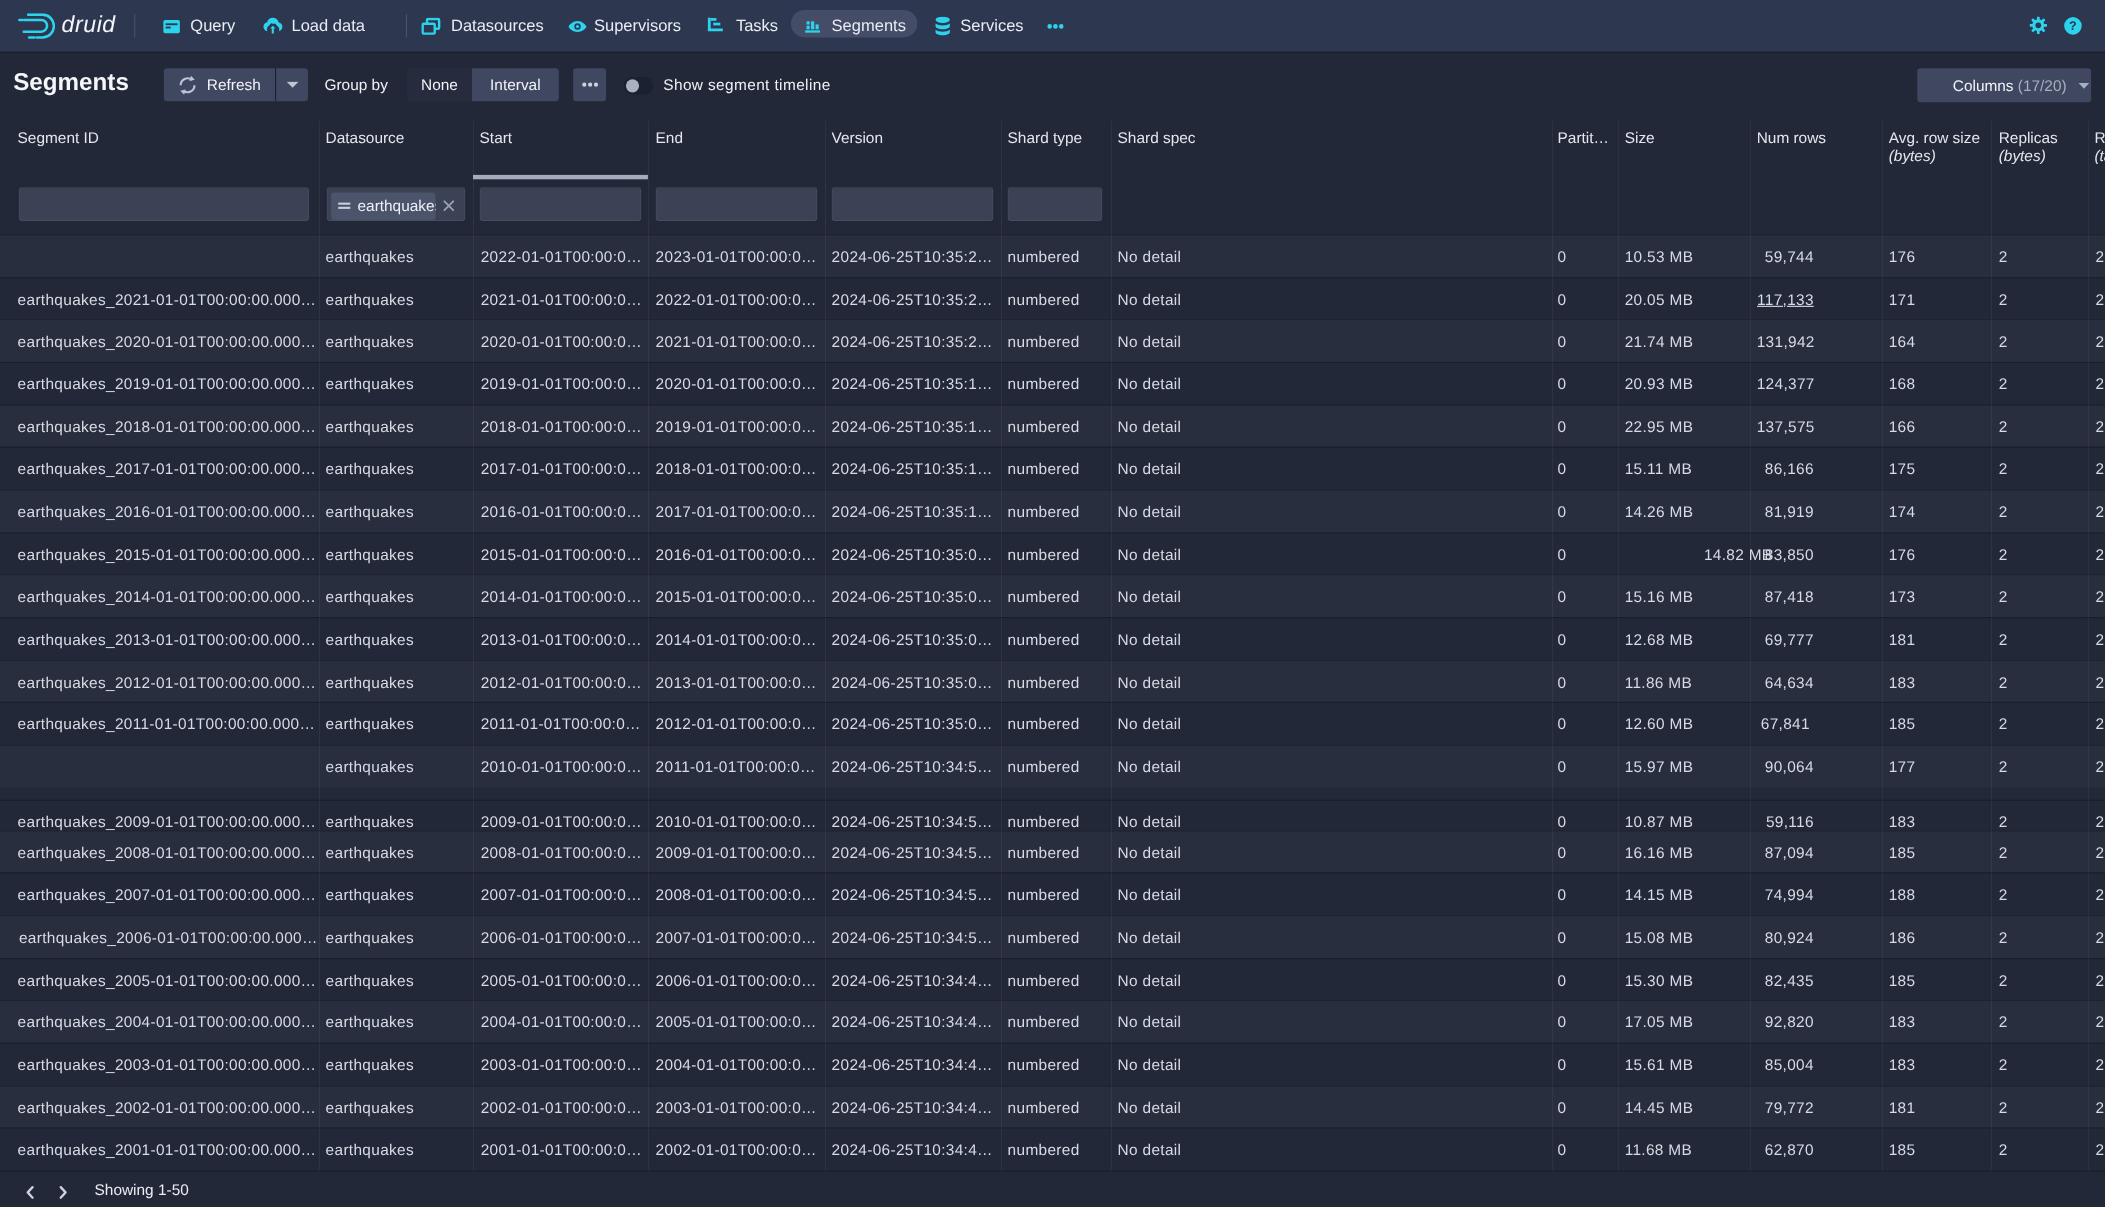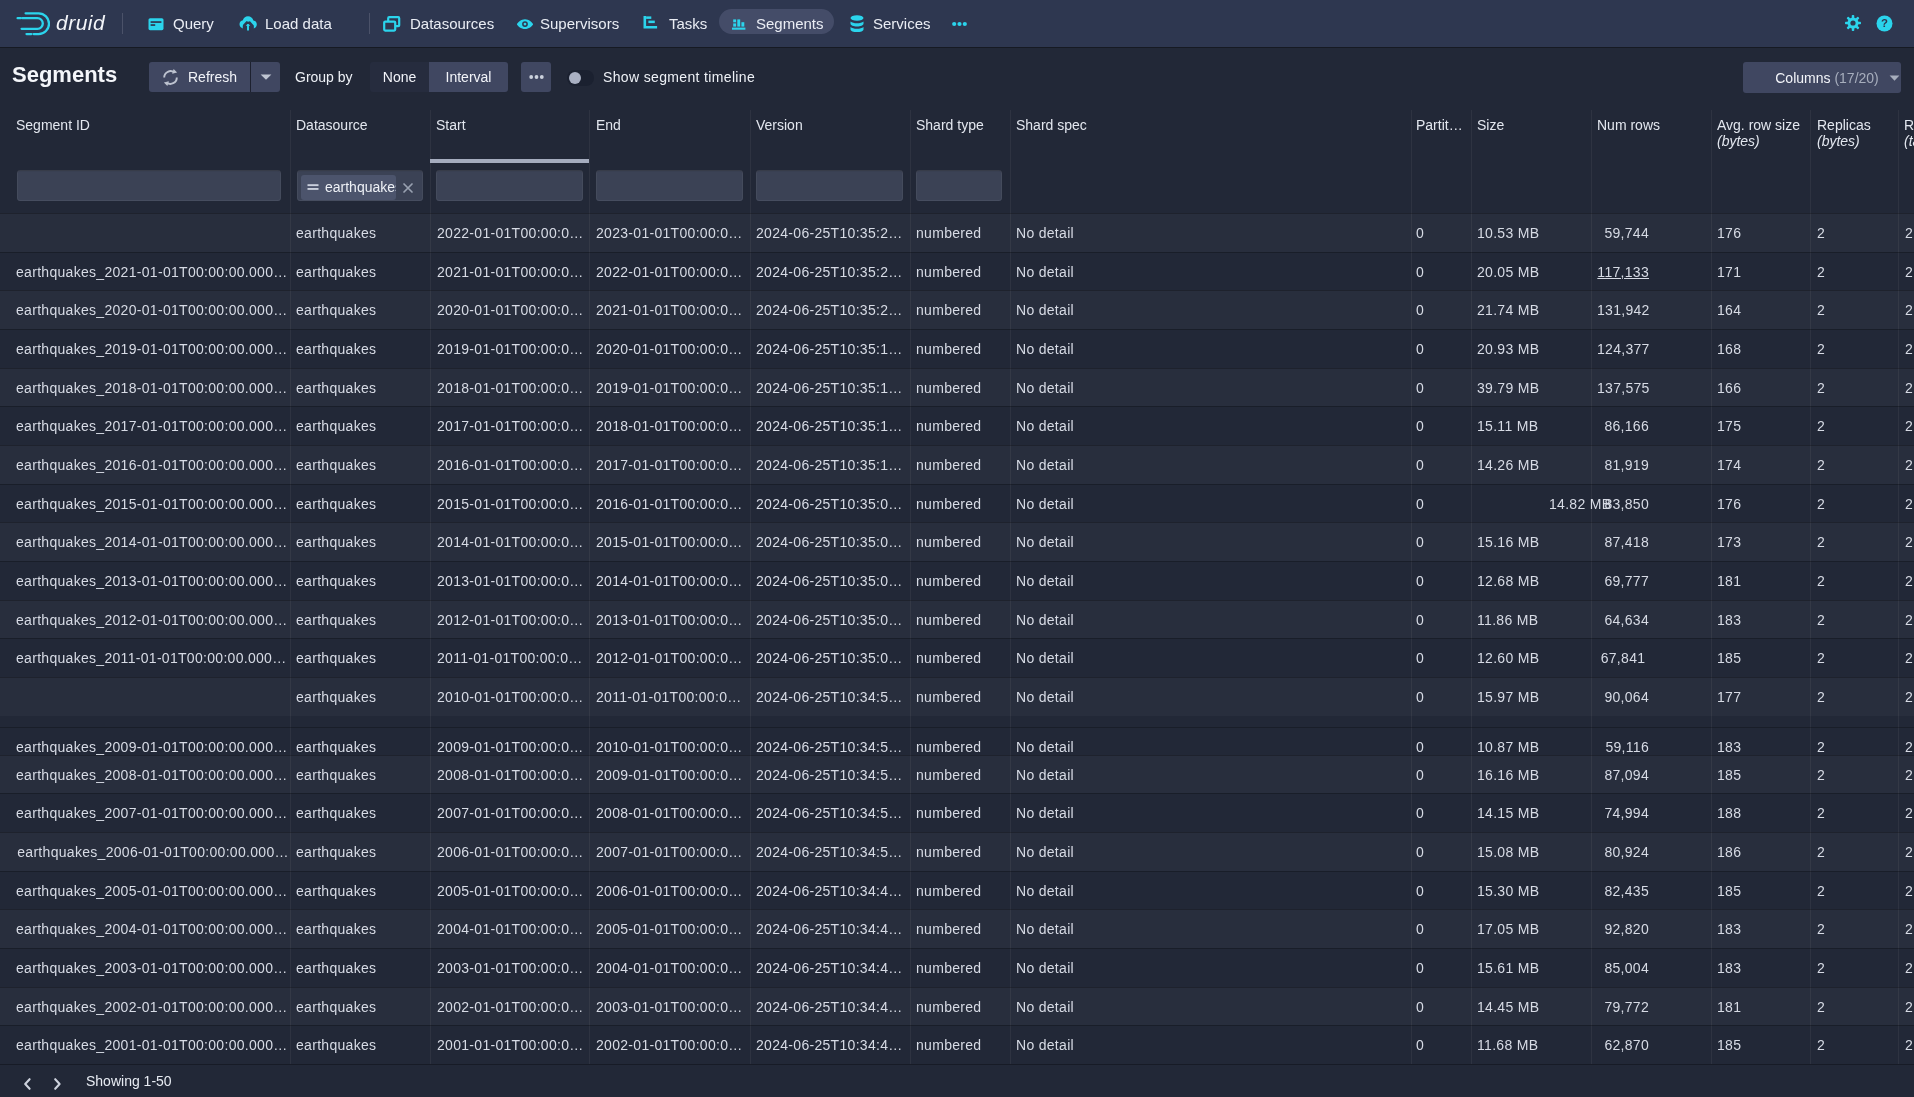--- a/index.html
+++ b/index.html
@@ -243,21 +243,21 @@
 </div>
 <div class="row odd" style="top:367.72px;border-top:1px solid rgba(0,0,0,0.25);">
 <div class="c" style="left:0px;width:290px;padding-left:16px;">earthquakes_2018-01-01T00:00:00.000…</div>
 <div class="c" style="left:290px;width:140px;padding-left:6px;">earthquakes</div>
 <div class="c" style="left:430px;width:159px;padding-left:7px;">2018-01-01T00:00:0…</div>
 <div class="c" style="left:589px;width:161px;padding-left:7px;">2019-01-01T00:00:0…</div>
 <div class="c" style="left:750px;width:160px;padding-left:6px;">2024-06-25T10:35:1…</div>
 <div class="c" style="left:910px;width:100px;padding-left:6px;">numbered</div>
 <div class="c" style="left:1010px;width:401px;padding-left:6px;">No detail</div>
 <div class="c" style="left:1411px;width:60px;padding-left:5px;">0</div>
-<div class="c" style="left:1471px;width:120px;padding-left:6px;">39.79 MB</div>
+<div class="c" style="left:1471px;width:120px;padding-left:6px;">22.95 MB</div>
 <div class="c" style="left:1711px;width:99px;padding-left:6px;">166</div>
 <div class="c" style="left:1810px;width:88px;padding-left:7px;">2</div>
 <div class="c" style="left:1898px;width:16px;padding-left:7px;">21.06 MB</div>
 <div class="c" style="left:1597px;width:52px;text-align:right;">137,575</div>
 </div>
 <div class="row" style="top:406.40px;border-top:1px solid rgba(0,0,0,0.25);">
 <div class="c" style="left:0px;width:290px;padding-left:16px;">earthquakes_2017-01-01T00:00:00.000…</div>
 <div class="c" style="left:290px;width:140px;padding-left:6px;">earthquakes</div>
 <div class="c" style="left:430px;width:159px;padding-left:7px;">2017-01-01T00:00:0…</div>
 <div class="c" style="left:589px;width:161px;padding-left:7px;">2018-01-01T00:00:0…</div>

